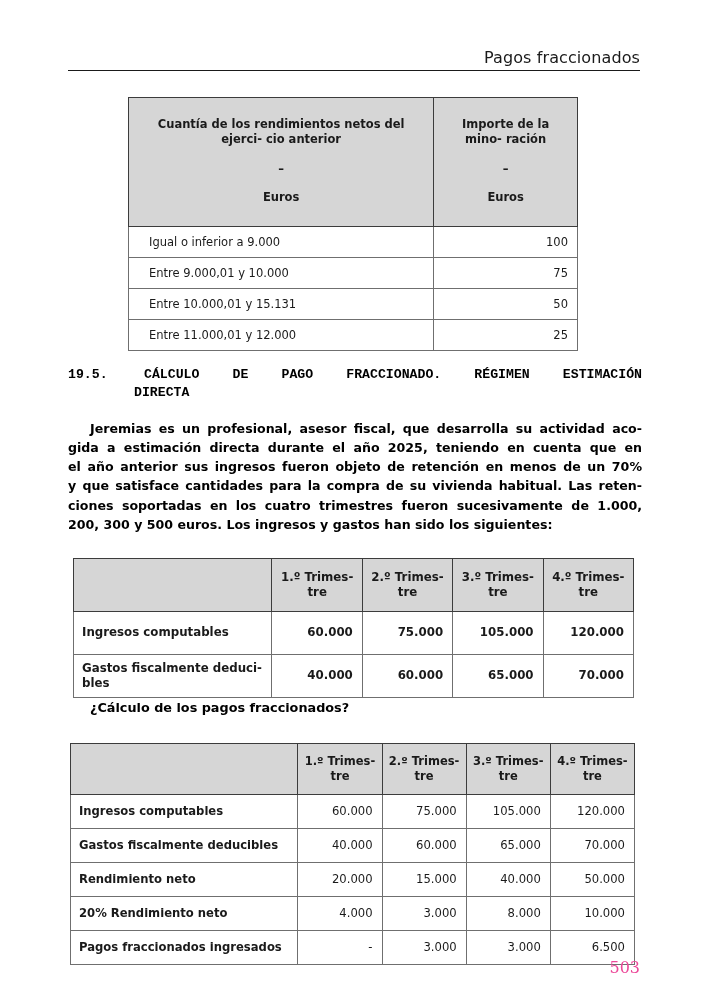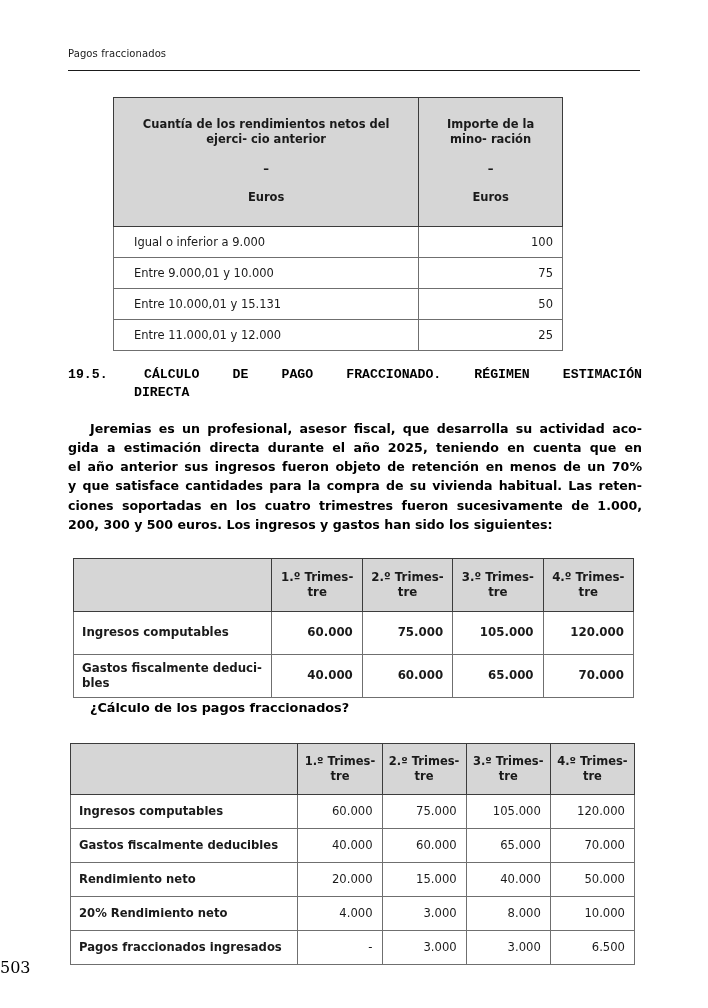--- a/index.html
+++ b/index.html
@@ -15,23 +15,23 @@
     position: relative;
     overflow: hidden;
   }
 
   
   .running-head {
     position: absolute;
     left: 68px;
     top: 48px;
     width: 572px;
-    text-align: left;
+    text-align: right;
     font-family: "DejaVu Sans", sans-serif;
-    font-size: 10px;
+    font-size: 16px;
     color: #1a1a1a;
     letter-spacing: 0.1px;
   }
   .head-rule {
     position: absolute;
     left: 68px;
     top: 70px;
     width: 572px;
     height: 1px;
     background: #1a1a1a;
@@ -50,21 +50,21 @@
     vertical-align: middle;
   }
   .doc-table thead th {
     background: #d6d6d6;
     border: 1px solid #3c3c3c;
     font-weight: bold;
   }
 
   
   #table-minoracion {
-    left: 113px;
+    left: 128px;
     top: 97px;
     width: 450px;
     border: 1.6px solid #3c3c3c;
   }
   #table-minoracion th {
     font-size: 11.5px;
     line-height: 1.35;
     text-align: center;
     padding: 7px 10px 9px 10px;
     height: 112px;
@@ -230,23 +230,24 @@
     padding-right: 9px;
     font-weight: normal;
   }
 
   
   .folio {
     position: absolute;
     left: 0;
     top: 958px;
     width: 640px;
+    text-align: right;
     font-family: "DejaVu Serif", serif;
     font-size: 16px;
-    color: #000000;
+    color: #ec4899;
   }
 </style>
 </head>
 <body>
 
 <div class="running-head">Pagos fraccionados</div>
 <div class="head-rule"></div>
 
 <table class="doc-table" id="table-minoracion">
   <colgroup>

